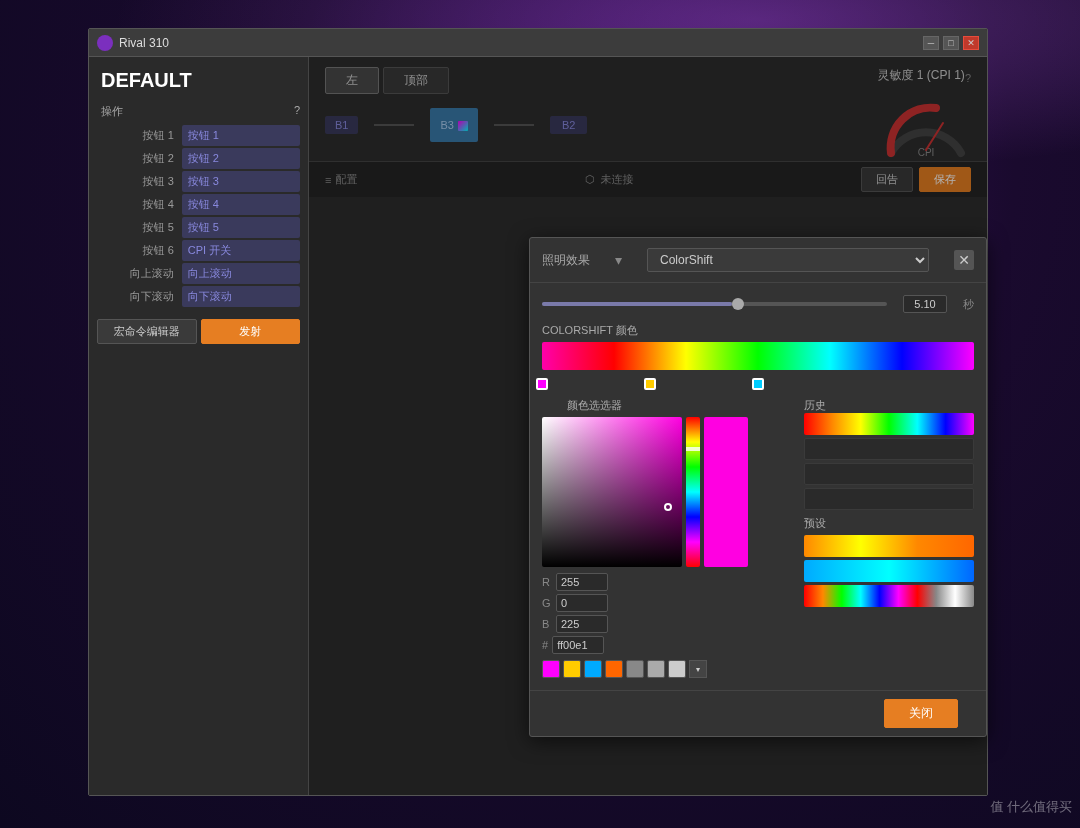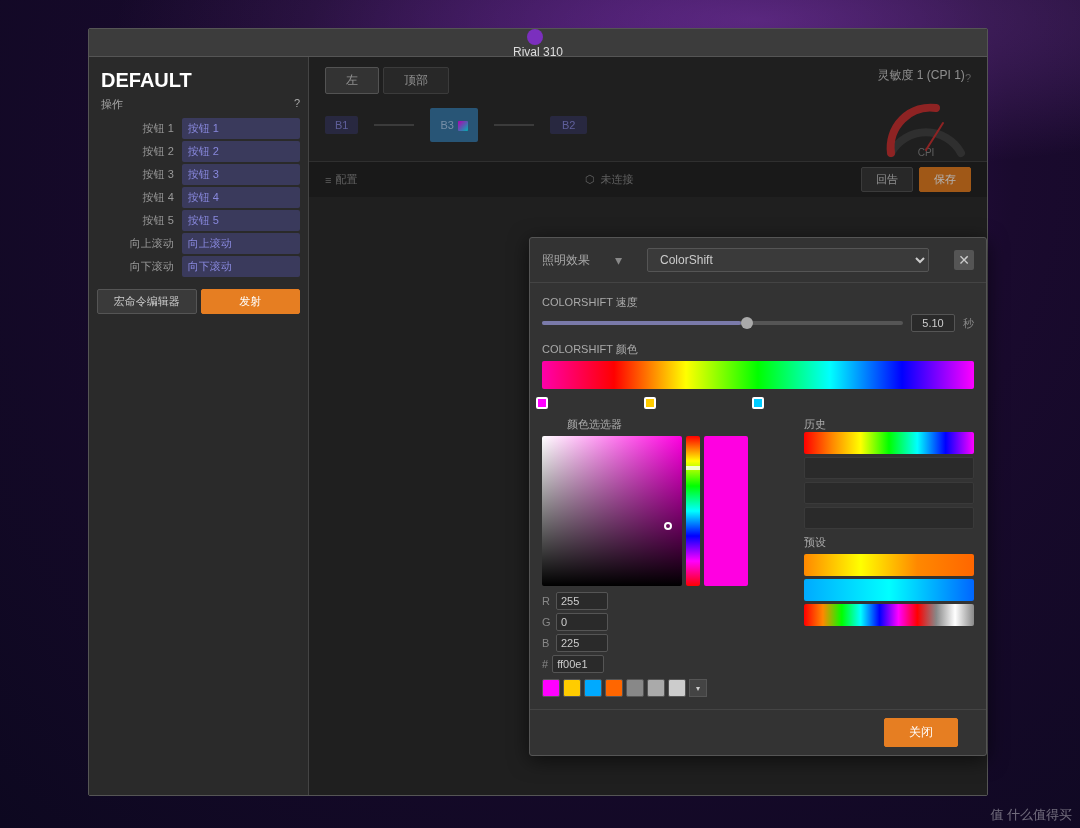--- a/index.html
+++ b/index.html
@@ -42,21 +42,20 @@
 
     
     .titlebar {
       height: 28px;
       background: #3c3c3c;
       border-bottom: 1px solid #555;
       display: flex;
       align-items: center;
       padding: 0 8px;
       border-radius: 2px 2px 0 0;
-      flex-direction: column;
     }
     .titlebar-icon {
       width: 16px;
       height: 16px;
       background: #7b2fbe;
       border-radius: 50%;
       margin-right: 6px;
       flex-shrink: 0;
     }
     .titlebar-title {
@@ -93,21 +92,21 @@
       width: 220px;
       background: #2a2a2a;
       border-right: 1px solid #444;
       padding: 12px 8px;
       flex-shrink: 0;
     }
     .profile-name {
       font-size: 20px;
       font-weight: bold;
       color: #fff;
-      margin-bottom: 5px;
+      margin-bottom: 12px;
       padding-left: 4px;
     }
     .section-label {
       color: #aaa;
       font-size: 11px;
       margin-bottom: 6px;
       padding-left: 4px;
       display: flex;
       justify-content: space-between;
     }
@@ -285,21 +284,21 @@
       margin-left: auto;
     }
     .dialog-body {
       padding: 12px;
     }
 
     
     .cs-speed-row {
       display: flex;
       align-items: center;
-      gap: 8px;
+      gap: 16px;
       margin-bottom: 10px;
     }
     .cs-label {
       color: #aaa;
       font-size: 11px;
       margin-bottom: 4px;
     }
     .slider-track {
       flex: 1;
       height: 4px;
@@ -545,21 +544,21 @@
       color: #fff;
       font-size: 12px;
       padding: 5px 24px;
       cursor: pointer;
       border-radius: 2px;
     }
 
     
     .watermark {
       position: absolute;
-      bottom: 4px;
+      bottom: 12px;
       right: 8px;
       color: rgba(255,255,255,0.4);
       font-size: 13px;
       z-index: 5;
     }
   </style>
 </head>
 <body>
 
 <div class="bg"></div>
@@ -597,20 +596,24 @@
           <span class="btn-label">按钮 3</span>
           <span class="btn-action">按钮 3</span>
         </div>
         <div class="btn-row">
           <span class="btn-label">按钮 4</span>
           <span class="btn-action">按钮 4</span>
         </div>
         <div class="btn-row">
           <span class="btn-label">按钮 5</span>
           <span class="btn-action">按钮 5</span>
+        </div>
+        <div class="btn-row">
+          <span class="btn-label">按钮 6</span>
+          <span class="btn-action">CPI 开关</span>
         </div>
         <div class="btn-row">
           <span class="btn-label">向上滚动</span>
           <span class="btn-action">向上滚动</span>
         </div>
         <div class="btn-row">
           <span class="btn-label">向下滚动</span>
           <span class="btn-action">向下滚动</span>
         </div>
       </div>
@@ -658,21 +661,20 @@
             <span class="dialog-label">照明效果</span>
             <span style="color:#888;font-size:14px;">▾</span>
             <select class="dialog-select">
               <option>ColorShift</option>
             </select>
             <button class="dialog-close">✕</button>
           </div>
 
           <div class="dialog-body">
 
-            <div class="cs-label">COLORSHIFT 速度</div>
             <div class="cs-speed-row">
               <div class="slider-track" style="flex:1;position:relative;">
                 <div class="slider-fill" style="width:55%;"></div>
                 <div class="slider-thumb" style="left:55%;"></div>
               </div>
               <input class="speed-input" type="text" value="5.10" style="">
               <span class="speed-unit">秒</span>
             </div>
 
             <div class="cs-label">COLORSHIFT 颜色</div>

